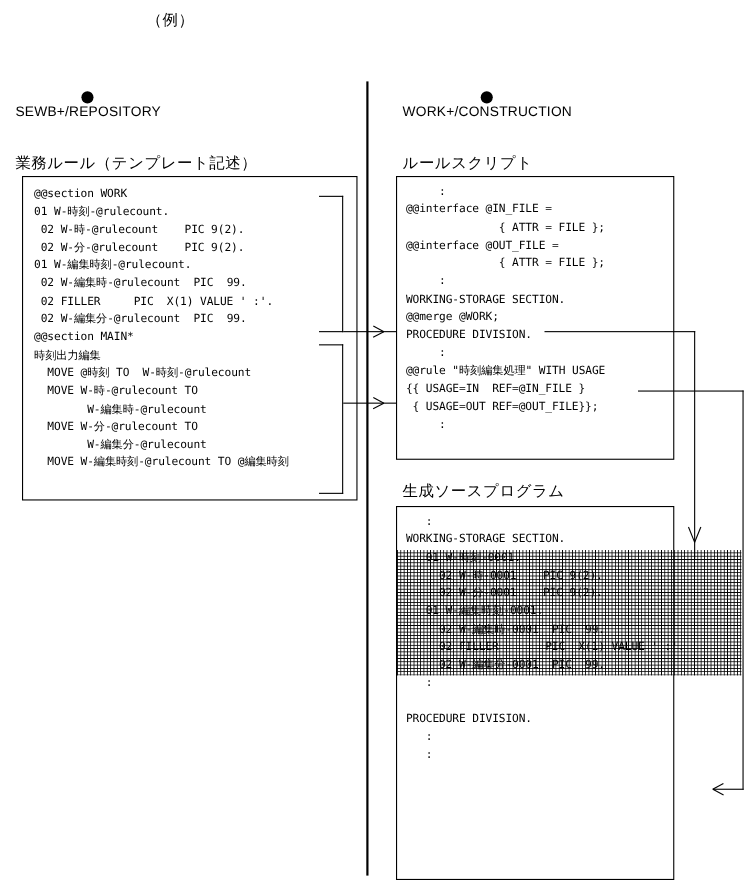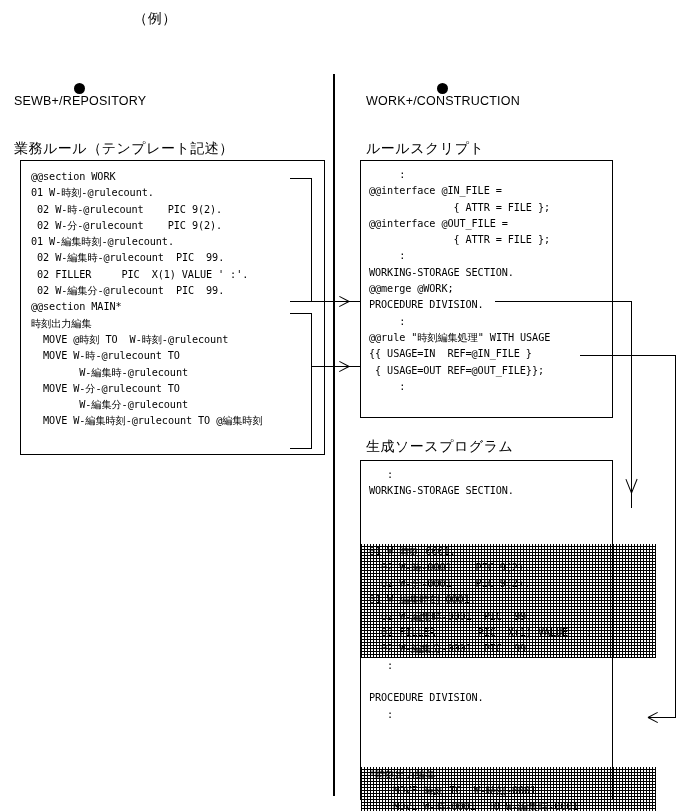--- a/index.html
+++ b/index.html
@@ -101,21 +101,21 @@
     position: relative;
     display: block;
     background-image:
       repeating-linear-gradient(0deg,
         #000 0px, #000 1px, transparent 1px, transparent 3px),
       repeating-linear-gradient(90deg,
         #000 0px, #000 1px, transparent 1px, transparent 3px);
     background-size: 3px 3px;
     background-position: 0 0;
   }
-  .hatch-a { width: 287px; margin-left: -8px; padding-left: 8px; margin-top: 44px; }
+  .hatch-a { width: 287px; margin-left: -8px; padding-left: 26px; }
 
   
   .bracket {
     border: 1.3px solid #000;
     border-left: none;
     box-sizing: border-box;
     background: transparent;
   }
   #bracket-work  { left: 290px; top: 178px; width: 22px; height: 124px; }
   #bracket-main  { left: 290px; top: 313px; width: 22px; height: 136px; }
@@ -251,25 +251,20 @@
   02 W-時-0001    PIC 9(2).
   02 W-分-0001    PIC 9(2).
 01 W-編集時刻-0001.
   02 W-編集時-0001  PIC  99.
   02 FILLER       PIC  X(1) VALUE ' :'.
   02 W-編集分-0001  PIC  99.</div>
     <div class="code-lines">   :
 
 PROCEDURE DIVISION.
    :</div>
-    <div class="code-lines hatch hatch-a">*時刻出力編集
-    MOVE 時刻 TO  W-時刻-0001
-    MOVE W-時-0001  TO W-編集時-0001
-    MOVE W-分-0001  TO W-編集分-0001
-    MOVE W-編集時刻-0001  TO 編集時刻</div>
     <div class="code-lines">   :</div>
   </div>
 </div>
 
 <div class="abs hline" style="left:495px; top:301px; width:137px;"></div>
 <div class="abs vline" style="left:631px; top:301px; height:207px;"></div>
 <div class="abs arrow-down" style="left:631px; top:493px;"></div>
 
 <div class="abs hline" style="left:580px; top:355px; width:96px;"></div>
 <div class="abs vline" style="left:675px; top:355px; height:363px;"></div>

